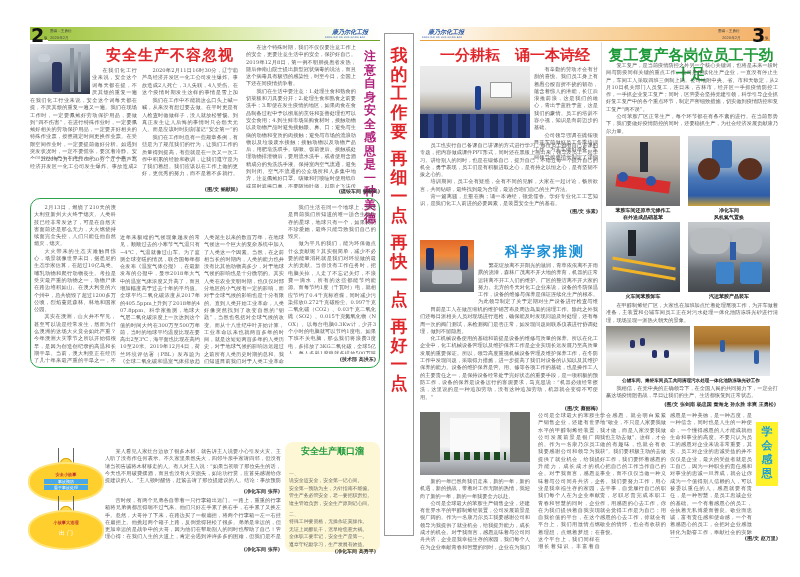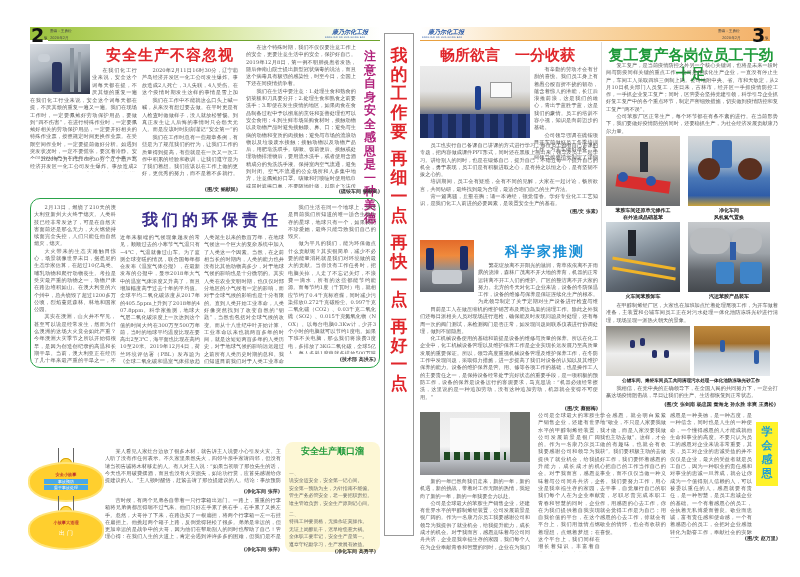--- a/index.html
+++ b/index.html
@@ -82,21 +82,20 @@
   <div class="byline" style="position:absolute;left:180px;top:186px;width:58px;">(图/文 鲍献民)</div>
 
   <div class="txt" style="position:absolute;left:246px;top:44px;width:110px;height:144px;overflow:hidden;">
     <p>在这个特殊时期，我们不仅仅要注意工作上的安全，更要注意生活中的安全，保护好自己。2019年12月8日，第一例不明肺炎患者发热，随后伸南山院士提出新型冠状病毒的说法，而且这个病毒具有极强的感染性，时至今日，全国上下还在同疫情抗争着。</p>
     <p>我们在生活中要注意：1.处理生食和熟食的切菜板和刀具要分开；2.处理生食和熟食之前要洗手；3.即使在发生疫情的地区，如果肉食在食品制备过程中予以彻底的烹饪和妥善处理也可以安全食用；4.到生鲜市场采购食材时，接触动物以及动物产品时避免接触眼、鼻、口；避免与生病的动物和变质的肉接触；避免与市场的流浪动物以及垃圾废水接触；接触动物以及动物产品后，用肥皂洗双手。咳嗽、饭前便后、接触或处理动物排泄物后，要用流水洗手，或者使用含酒精成分的免洗洗手液。保持室内空气流通，避免到封闭、空气不流通的公众场所和人多集中地方，注意佩戴好口罩。咳嗽和打喷嚏时使用纸巾或屈肘遮掩口鼻，不要随地吐痰，以防止飞沫传播。</p>
   </div>
   <div class="sidebar-slogan">注意自身安全 感恩是一种美德</div>
   <div class="byline" style="position:absolute;left:310px;top:188px;width:70px;">(硫铵车间 鲍献民)</div>
 
   <div class="env-box"></div>
-  <div style="position:absolute;left:142px;top:210px;font-size:16px;font-weight:bold;color:#3a2d8c;letter-spacing:4px;font-family:'DejaVu Serif',serif;">我们的环保责任</div>
 
   <div class="txt" style="position:absolute;left:34px;top:204px;width:82px;height:160px;overflow:hidden;">
     <p>2月13日，燃烧了210天的澳大利亚新州大火终于熄灭。人类科技已经非常发达了，可是在自然灾害面前还是那么无力，大火燃烧持续面完全失控，人们只能任他自然熄灭，熄灭。</p>
     <p>大火带来的生态灾难触目惊心，场景就像世界末日，据悉尼的生态学家估算，在超过10亿鸟类、哺乳动物和爬行动物丧生。考拉是受灾最严重的动物之一，动物尸体在路边堆积如山。在澳大利亚的六个州中，总共烧毁了超过1200多万公顷，烈焰蔓延森林、林地和国家公园。</p>
     <p>其实在澳洲，山火并不罕见，甚至可以说是经常发生，然而为什么澳洲的这场大火竟会如此严重？今年澳洲大灾季节之所以开始得很早，是因为创造创纪录的高温和长期干旱。当前，澳大利亚正在经历了几十年来最严重的干旱之一，不断上升的温度，猛烈的风和干旱加剧了山火，气候危机已然使得澳洲山火的危害性更为明显，持续时间也变得更长了。</p>
 
   </div>
   <div class="txt" style="position:absolute;left:120px;top:234px;width:80px;height:130px;overflow:hidden;text-indent:0;">
     <p>近年来极端的气候现象越发的常见，顺顺过去的小寒节气气温只有−4℃，气温就像过山车。为了监测全球变暖的情况，联合国每年都会发布《温室气体公报》，在最新发布的公报中，显示2018年大气中的温室气体浓度又升高了，而且增加幅度高于过去十年的平均值。全球平均二氧化碳浓度从2017年的405.5ppm上升到了2018年的407.8ppm。科学家推测，地球大气层二氧化碳浓度上一次达到这个值的时间大约在300万至500万年前，当时的地球平均温度比现在要高出2至3℃，海平面也比现在高约10至20米。2019年12月4日，荷兰环境评估署（PBL）发布题为《全球二氧化碳和温室气体排放趋势报告：2019年》（Trends in Global CO2 and Total Greenhouse Gas Emissions: 2019 Report）的报告显示，过去10年全球温室气体（GHG）排放量以每年1.5%的速度增长，仅在2014—2016年略有放缓。2018年，全球温室气体排放量以每年2.0%的速度恢复增长。</p>
   </div>
@@ -176,21 +175,21 @@
   <div class="hdr-line" style="left:420px;width:350px;background:#e9a040;"></div>
   <div class="mast" style="left:428px;top:28px;">康乃尔化工报</div>
   <div class="mast-en" style="left:422px;top:36px;">KANG NAI ER HUA GONG BAO</div>
   <div class="hdr-meta" style="left:718px;top:29px;">责编：王勇松</div>
   <div class="hdr-meta" style="left:722px;top:36px;">2020年2月</div>
   <div class="pgnum" style="left:752px;top:26px;">3</div>
   <div class="pgban" style="left:765px;top:36px;">版</div>
 
   <div class="divider-v" style="left:601px;top:42px;height:380px;"></div>
 
-  <div class="headline-red" style="position:absolute;left:440px;top:46px;font-size:15px;font-family:'DejaVu Serif',serif;white-space:pre;">畅所欲言　一分收获</div>
+  <div class="headline-red" style="position:absolute;left:440px;top:46px;font-size:15px;font-family:'DejaVu Serif',serif;white-space:pre;">一分耕耘　诵一本诗经</div>
   <div class="photo" style="left:420px;top:66px;width:110px;height:72px;background:linear-gradient(180deg,#ececec 0%,#e2e2e2 35%,#b8b2a6 55%,#3b4a73 75%,#2b3556 100%);">
     <div style="position:absolute;left:70px;top:16px;width:22px;height:16px;background:#fafafa;border:1px solid #999;"></div>
     <div style="position:absolute;left:55px;top:20px;width:6px;height:24px;background:#1d3f8f;border-radius:2px;"></div>
     <div style="position:absolute;left:0;top:48px;width:110px;height:24px;background:repeating-linear-gradient(90deg,#1c2d5e 0 8px,#30458a 8px 14px);"></div>
   </div>
   <div class="txt" style="position:absolute;left:534px;top:66px;width:64px;height:95px;overflow:hidden;">
     <p>有辛勤的劳动才会有甘甜的喜悦。我们员工身上有着愚公般百折不挠的韧劲，蕴含着惊人的潜能，长江后浪推前浪，这是我们的雄心，青出于蓝胜于蓝，这是我们的豪情。员工的培训不容小视，知识是向前迈步的基础。</p>
     <p>公司领导强调在硫铵项目开车前做好员工冬季培训工作，为开车做好准备。车间领导按照指示制定了详细的培训计划，培训期间，员工本着温故而知新的学习方法以及实事求是的学习态度。员工培训内容包含工艺原理、设备原理，还包括现场大型机组模拟开车，事故处理的学习，装置开停车学习等，学习范围非常广泛。</p>
   </div>
   <div class="txt" style="position:absolute;left:420px;top:142px;width:178px;height:64px;overflow:hidden;">

